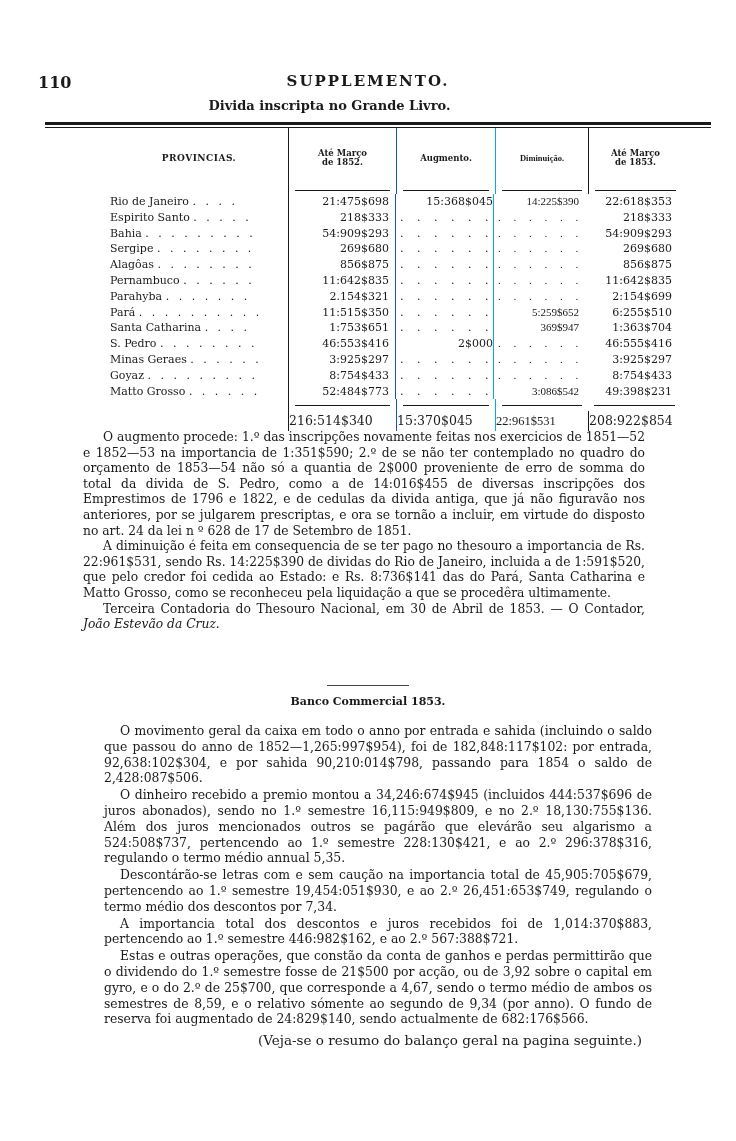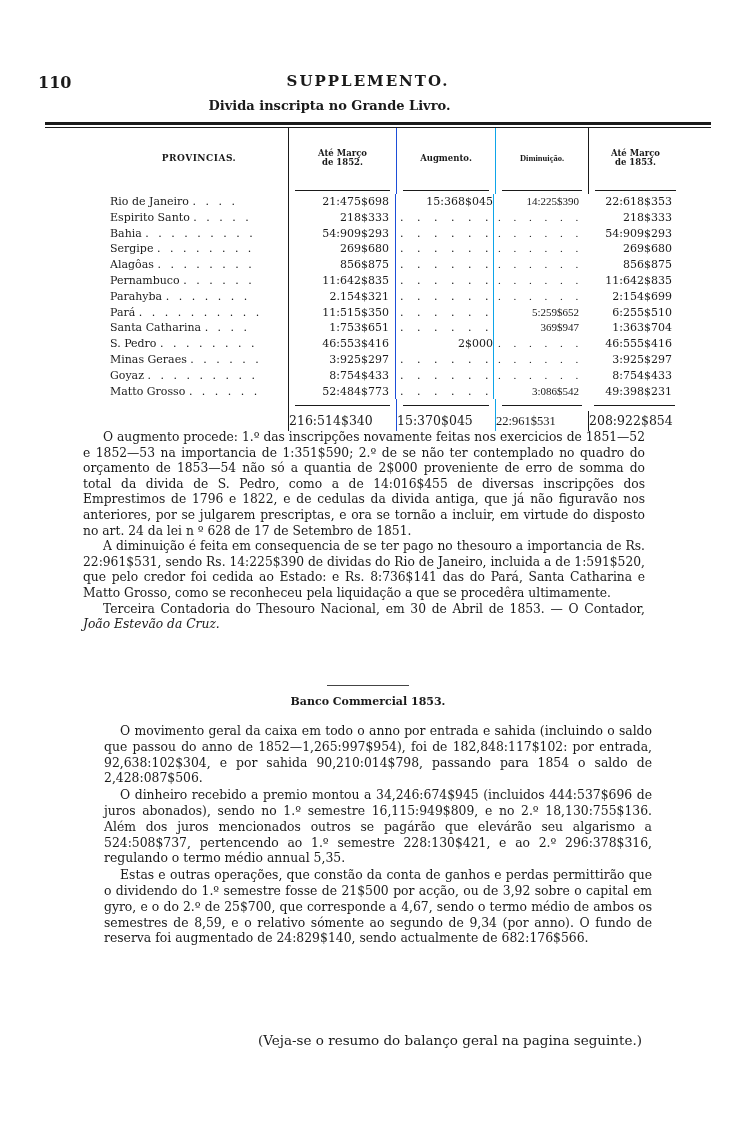--- a/index.html
+++ b/index.html
@@ -197,16 +197,18 @@
   <p>A diminuição é feita em consequencia de se ter pago no thesouro a importancia de Rs. 22:961$531, sendo Rs. 14:225$390 de dividas do Rio de Janeiro, incluida a de 1:591$520, que pelo credor foi cedida ao Estado: e Rs. 8:736$141 das do Pará, Santa Catharina e Matto Grosso, como se reconheceu pela liquidação a que se procedêra ultimamente.</p>
   <p><span>Terceira Contadoria do Thesouro Nacional, em 30 de Abril de 1853. — O Contador, </span><span class="signature-name">João Estevão da Cruz.</span></p>
 </div>
 
 <div class="short-rule"></div>
 <div class="section-title">Banco Commercial 1853.</div>
 
 <div class="bank">
   <p>O movimento geral da caixa em todo o anno por entrada e sahida (incluindo o saldo que passou do anno de 1852—1,265:997$954), foi de 182,848:117$102: por entrada, 92,638:102$304, e por sahida 90,210:014$798, passando para 1854 o saldo de 2,428:087$506.</p>
   <p>O dinheiro recebido a premio montou a 34,246:674$945 (incluidos 444:537$696 de juros abonados), sendo no 1.º semestre 16,115:949$809, e no 2.º 18,130:755$136. Além dos juros mencionados outros se pagárão que elevárão seu algarismo a 524:508$737, pertencendo ao 1.º semestre 228:130$421, e ao 2.º 296:378$316, regulando o termo médio annual 5,35.</p>
+  <p>Descontárão-se letras com e sem caução na importancia total de 45,905:705$679, pertencendo ao 1.º semestre 19,454:051$930, e ao 2.º 26,451:653$749, regulando o termo médio dos descontos por 7,34.</p>
+  <p>A importancia total dos descontos e juros recebidos foi de 1,014:370$883, pertencendo ao 1.º semestre 446:982$162, e ao 2.º 567:388$721.</p>
   <p>Estas e outras operações, que constão da conta de ganhos e perdas permittirão que o dividendo do 1.º semestre fosse de 21$500 por acção, ou de 3,92 sobre o capital em gyro, e o do 2.º de 25$700, que corresponde a 4,67, sendo o termo médio de ambos os semestres de 8,59, e o relativo sómente ao segundo de 9,34 (por anno). O fundo de reserva foi augmentado de 24:829$140, sendo actualmente de 682:176$566.</p>
 </div>
 
 <div class="footnote">(Veja-se o resumo do balanço geral na pagina seguinte.)</div>
 
 </body></html>

